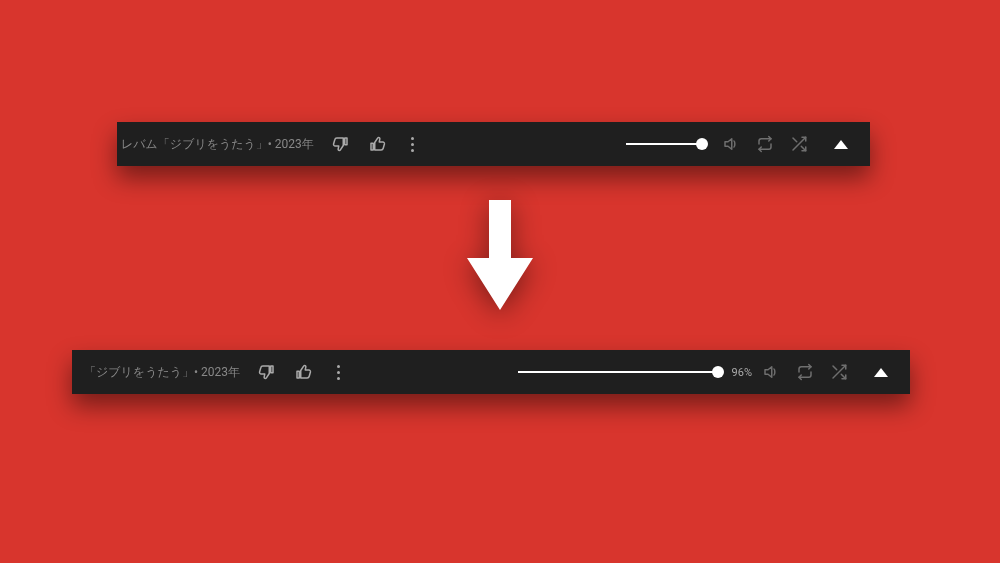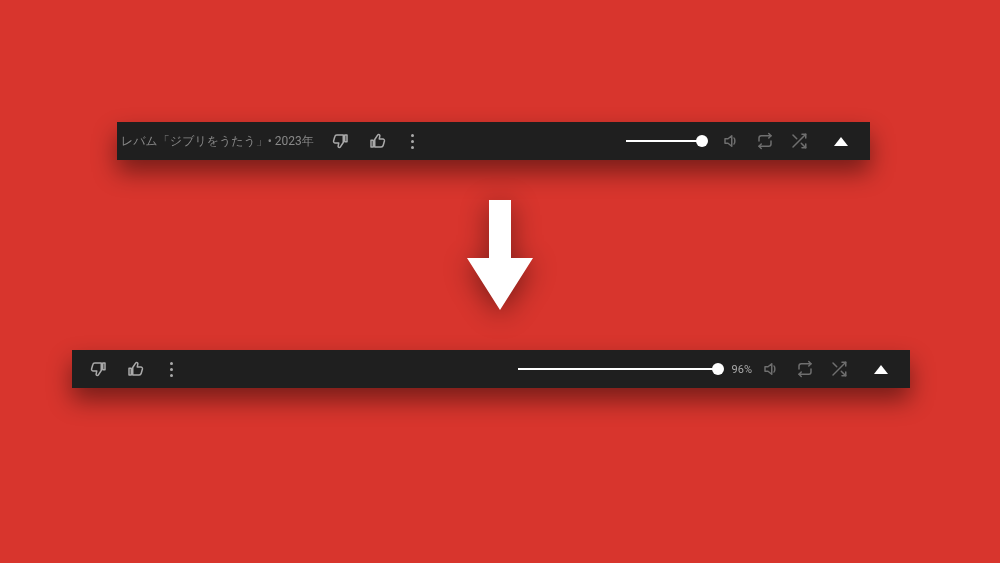--- a/index.html
+++ b/index.html
@@ -9,21 +9,21 @@
     height: 563px;
     overflow: hidden;
     font-family: -apple-system, BlinkMacSystemFont, "Segoe UI", Roboto, Arial, "Hiragino Kaku Gothic ProN", "Meiryo", sans-serif;
   }
   body {
     background: #d8352d;
   }
 
   .bar {
     position: absolute;
-    height: 38px;
+    height: 44px;
     background: #1f1f1f;
     color: #aaa;
     display: flex;
     align-items: center;
     box-shadow: 0 12px 24px rgba(0,0,0,.45);
   }
 
   .bar-top {
     left: 117px;
     top: 122px;
@@ -178,20 +178,21 @@
   <div class="icon-btn" style="margin-left:16px;margin-right:16px">
     <div class="caret"></div>
   </div>
 </div>
 
 <svg class="arrow" viewBox="0 0 66 110">
   <path d="M22 0 H44 V58 H66 L33 110 L0 58 H22 Z" fill="#ffffff"></path>
 </svg>
 
 <div class="bar bar-bottom">
+  <span class="title">「ジブリをうたう」• 2023年</span>
 
   <div class="icon-btn" style="margin-left:14px">
     <svg width="18" height="18" viewBox="0 0 24 24" fill="none" stroke="currentColor" stroke-width="2" stroke-linejoin="round" stroke-linecap="round">
       <path d="M17 13V4h3v9h-3zM14 4H6.5C5 4 4 5 3.7 6.3L2.1 12c-.3 1.4.7 2.7 2.1 2.7H9l-.8 4c-.2 1 .5 2 1.6 2 .6 0 1.1-.3 1.4-.8L15 14V4h-1z"></path>
     </svg>
   </div>
 
   <div class="icon-btn" style="margin-left:10px">
     <svg width="18" height="18" viewBox="0 0 24 24" fill="none" stroke="currentColor" stroke-width="2" stroke-linejoin="round" stroke-linecap="round">
       <path d="M7 11v9H4v-9h3zM10 20h7.5c1.5 0 2.5-1 2.8-2.3l1.6-5.7c.3-1.4-.7-2.7-2.1-2.7H15l.8-4c.2-1-.5-2-1.6-2-.6 0-1.1.3-1.4.8L9 10v10h1z"></path>

